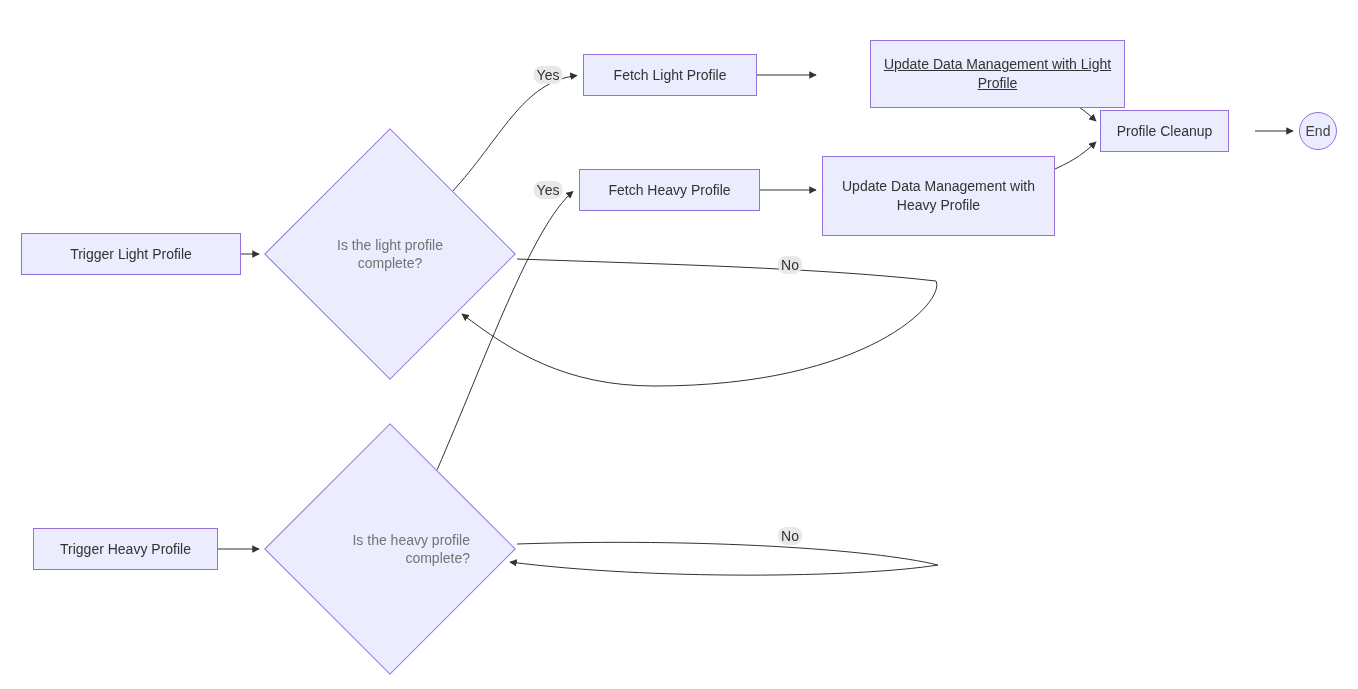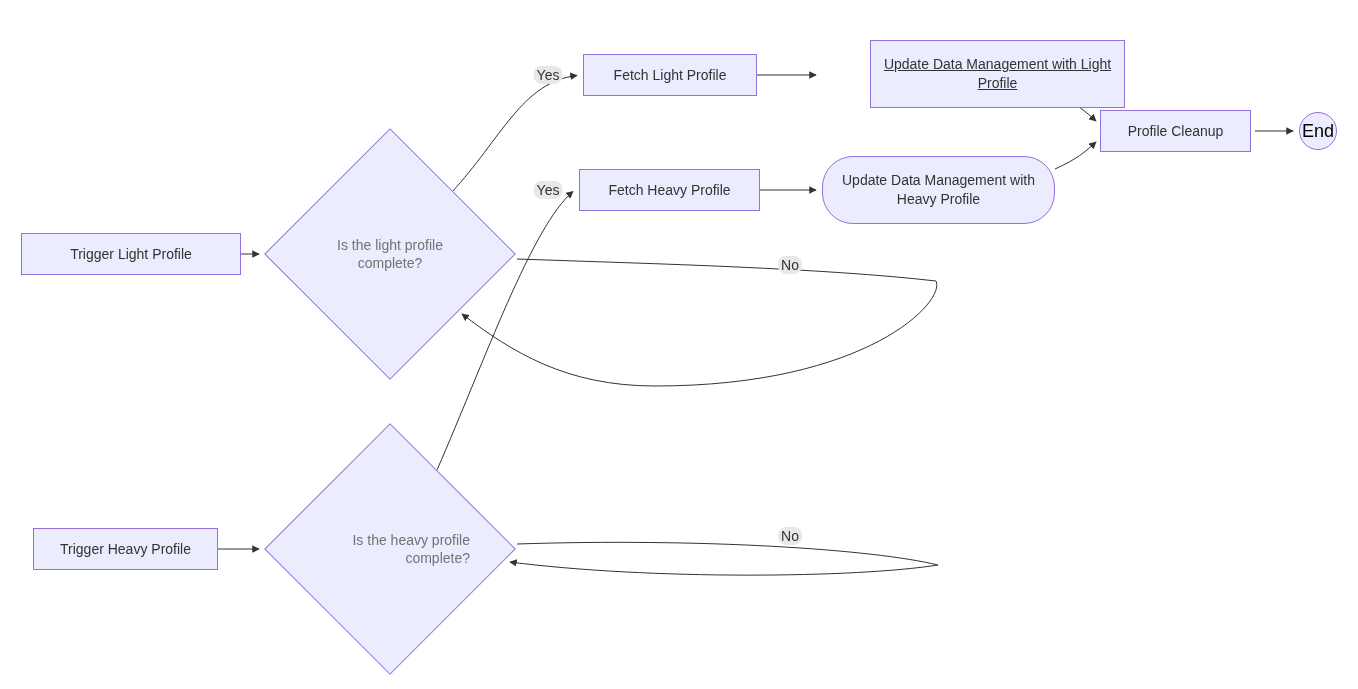--- a/index.html
+++ b/index.html
@@ -44,22 +44,22 @@
     color:#737373;
     z-index:2;
   }
   .circle-node{
     position:absolute;
     width:38px;height:38px;
     border-radius:50%;
     background:#ECECFF;
     border:1px solid #9370DB;
     display:flex;align-items:center;justify-content:center;
-    font-size:18px;
-    color:#000000;
+    font-size:14px;
+    color:#404040;
     box-sizing:border-box;
     z-index:2;
   }
   .edge-label{
     position:absolute;
     transform:translate(-50%,-50%);
     background:#e8e8e8;
     color:#333333;
     font-size:14px;
     padding:0px 3px;
@@ -104,23 +104,23 @@
   </svg>
 
   <div class="node" style="left:21px;top:233px;width:220px;height:42px;">Trigger Light Profile</div>
 
   <div class="node" style="left:583px;top:54px;width:174px;height:42px;">Fetch Light Profile</div>
 
   <div class="node" style="left:870px;top:40px;width:255px;height:68px;text-decoration:underline;">Update Data Management with Light Profile</div>
 
   <div class="node" style="left:579px;top:169px;width:181px;height:42px;">Fetch Heavy Profile</div>
 
-  <div class="node" style="left:822px;top:156px;width:233px;height:68px;border-radius:31px;">Update Data Management with Heavy Profile</div>
+  <div class="node" style="left:822px;top:156px;width:233px;height:80px;">Update Data Management with Heavy Profile</div>
 
-  <div class="node" style="left:1100px;top:110px;width:151px;height:42px;">Profile Cleanup</div>
+  <div class="node" style="left:1100px;top:110px;width:129px;height:42px;">Profile Cleanup</div>
 
   <div class="circle-node" style="left:1299px;top:112px;">End</div>
 
   <div class="node" style="left:33px;top:528px;width:185px;height:42px;">Trigger Heavy Profile</div>
 
   <div class="diamond" style="left:301px;top:165px;"></div>
   <div class="diamond-label" style="left:310px;top:236px;">Is the light profile complete?</div>
 
   <div class="diamond" style="left:301px;top:460px;"></div>
   <div class="diamond-label" style="left:310px;top:531px;text-align:right;">Is the heavy profile complete?</div>

